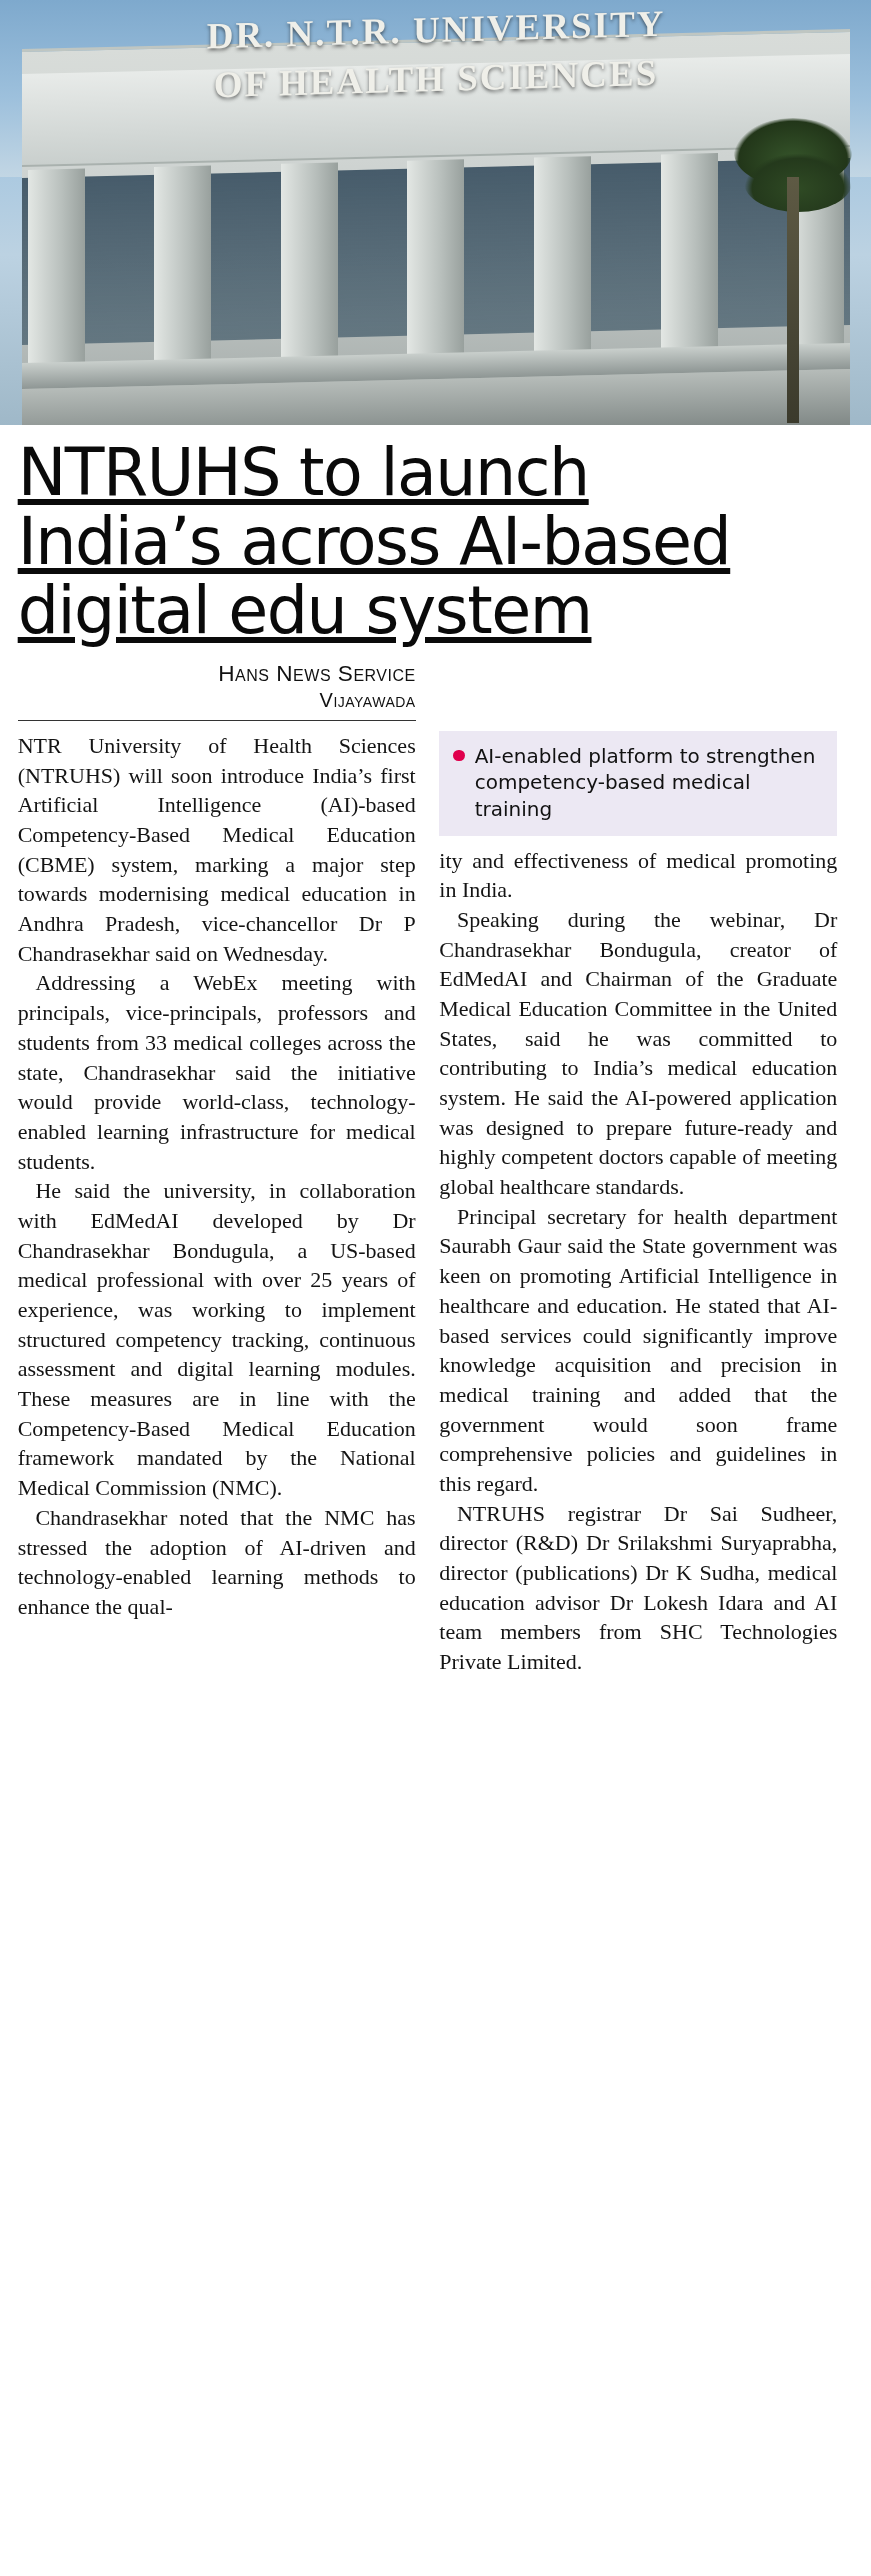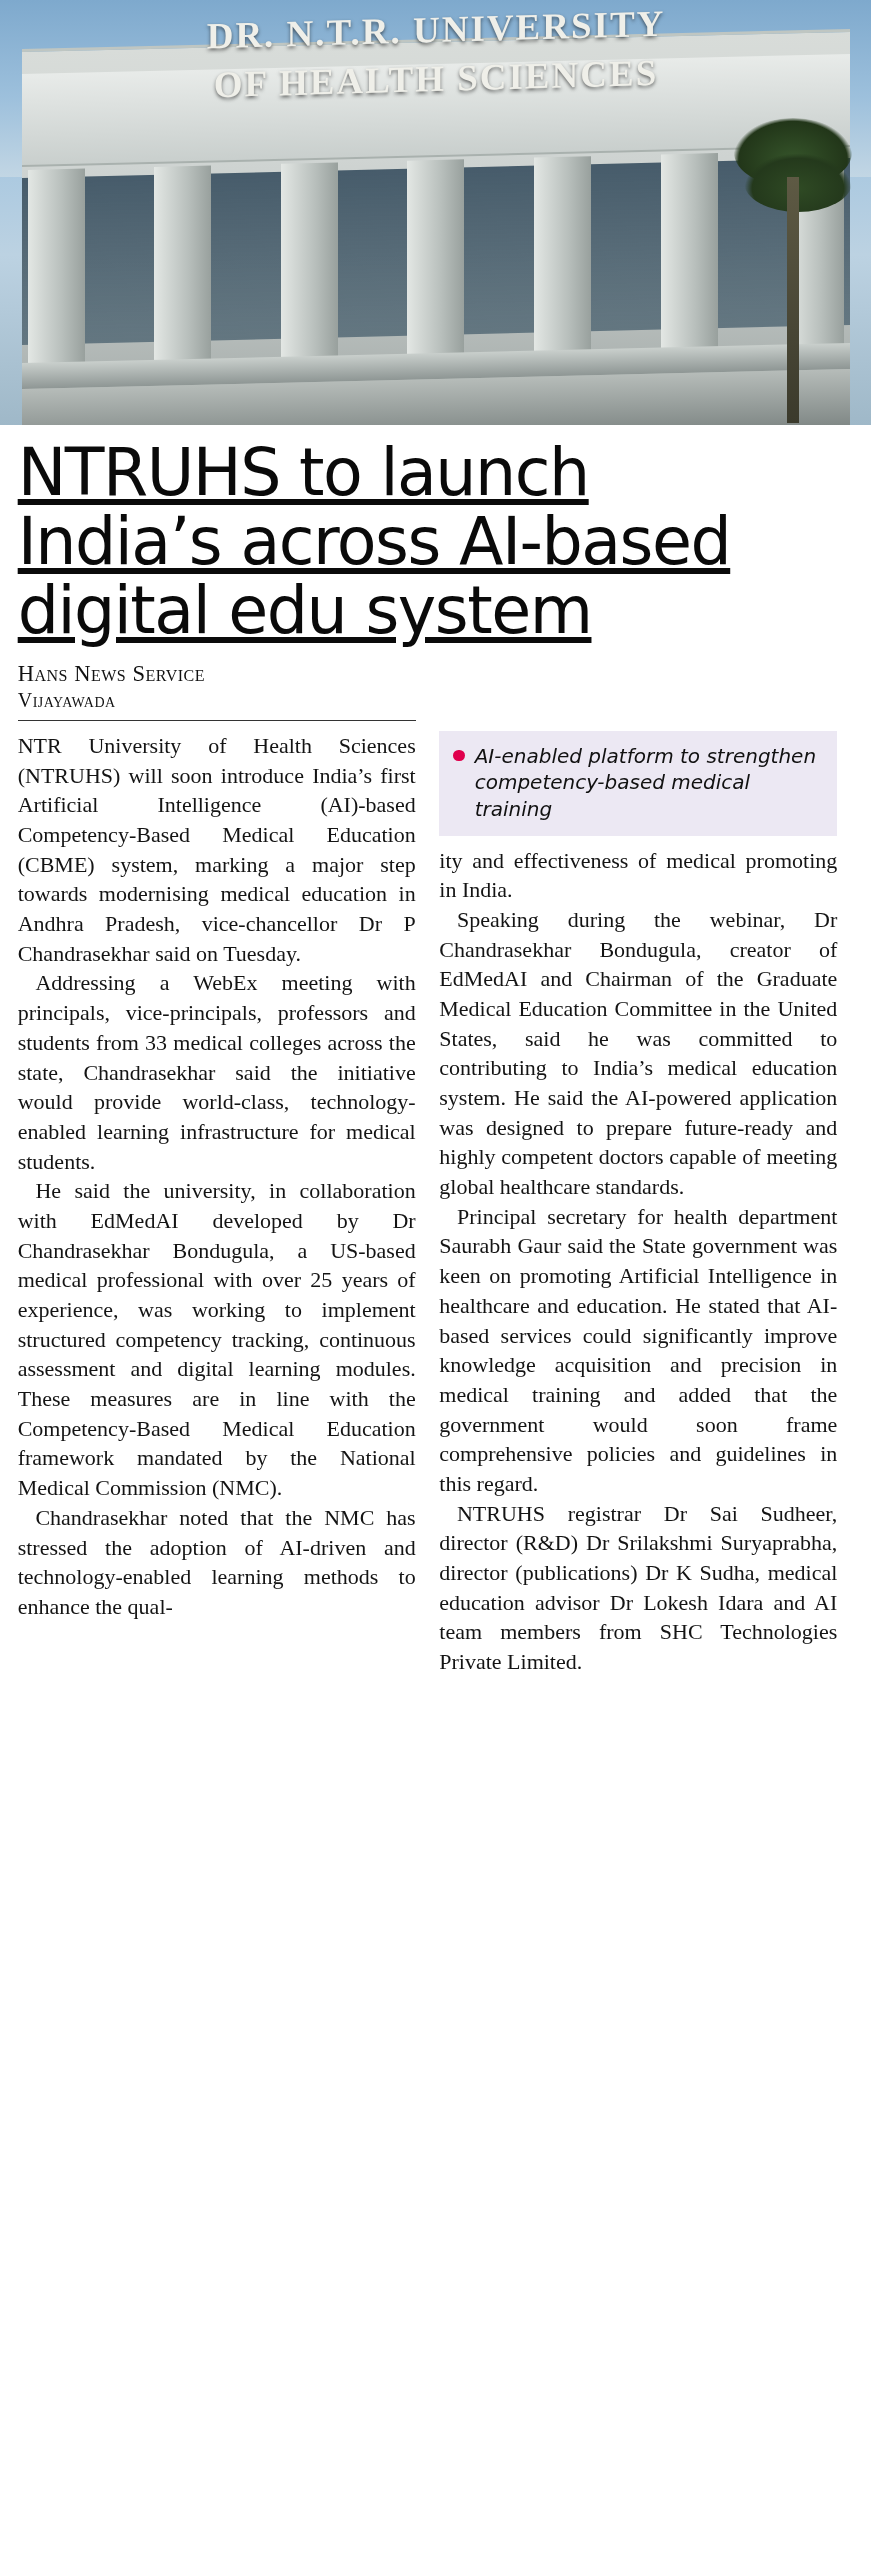--- a/index.html
+++ b/index.html
@@ -134,22 +134,22 @@
   }
   .headline div { white-space: nowrap; }
 
   
   .byline-wrap {
     margin-top: 13.8px;
     padding: 0 17.7px;
   }
   .byline {
     width: 398px;
-    text-align: left;
-    font-family: Liberation Serif, serif;
+    text-align: right;
+    font-family: Liberation Sans, sans-serif;
   }
   .byline .service {
     font-size: 22.6px;
     letter-spacing: 0.5px;
     font-variant: small-caps;
     color: #111;
   }
   .byline .place {
     font-size: 20px;
     letter-spacing: 0.5px;
@@ -190,21 +190,20 @@
   .col p + p { text-indent: 17.7px; }
 
   
   .kicker {
     width: 398px;
     box-sizing: border-box;
     background: #ece8f3;
     padding: 11.8px 13.8px 13.8px 13.8px;
     margin-bottom: 9.8px;
     position: relative;
-    font-style: italic;
   }
   .kicker .bullet {
     position: absolute;
     left: 13.8px;
     top: 18.7px;
     width: 11.8px;
     height: 11.8px;
     border-radius: 50%;
     background: #e0004d;
   }
@@ -258,21 +257,21 @@
       <div class="service">Hans News Service</div>
       <div class="place">Vijayawada</div>
     </div>
     <div class="byline-rule"></div>
   </div>
 
   <div class="body-wrap">
     <div class="cols">
 
       <div class="col">
-        <p>NTR University of Health Sciences (NTRUHS) will soon introduce India’s first Artificial Intelligence (AI)-based Competency-Based Medical Education (CBME) system, marking a major step towards modernising medical education in Andhra Pradesh, vice-chancellor Dr P Chandrasekhar said on Tuesday.</p>
+        <p>NTR University of Health Sciences (NTRUHS) will soon introduce India’s first Artificial Intelligence (AI)-based Competency-Based Medical Education (CBME) system, marking a major step towards modernising medical education in Andhra Pradesh, vice-chancellor Dr P Chandrasekhar said on Wednesday.</p>
         <p>Addressing a WebEx meeting with principals, vice-principals, professors and students from 33 medical colleges across the state, Chandrasekhar said the initiative would provide world-class, technology-enabled learning infrastructure for medical students.</p>
         <p>He said the university, in collaboration with EdMedAI developed by Dr Chandrasekhar Bondugula, a US-based medical professional with over 25 years of experience, was working to implement structured competency tracking, continuous assessment and digital learning modules. These measures are in line with the Competency-Based Medical Education framework mandated by the National Medical Commission (NMC).</p>
         <p>Chandrasekhar noted that the NMC has stressed the adoption of AI-driven and technology-enabled learning methods to enhance the qual-</p>
       </div>
 
       <div class="col">
         <div class="kicker">
           <span class="bullet"></span>
           <div class="ktext">AI-enabled platform to strengthen competency-based medical training</div>
         </div>

